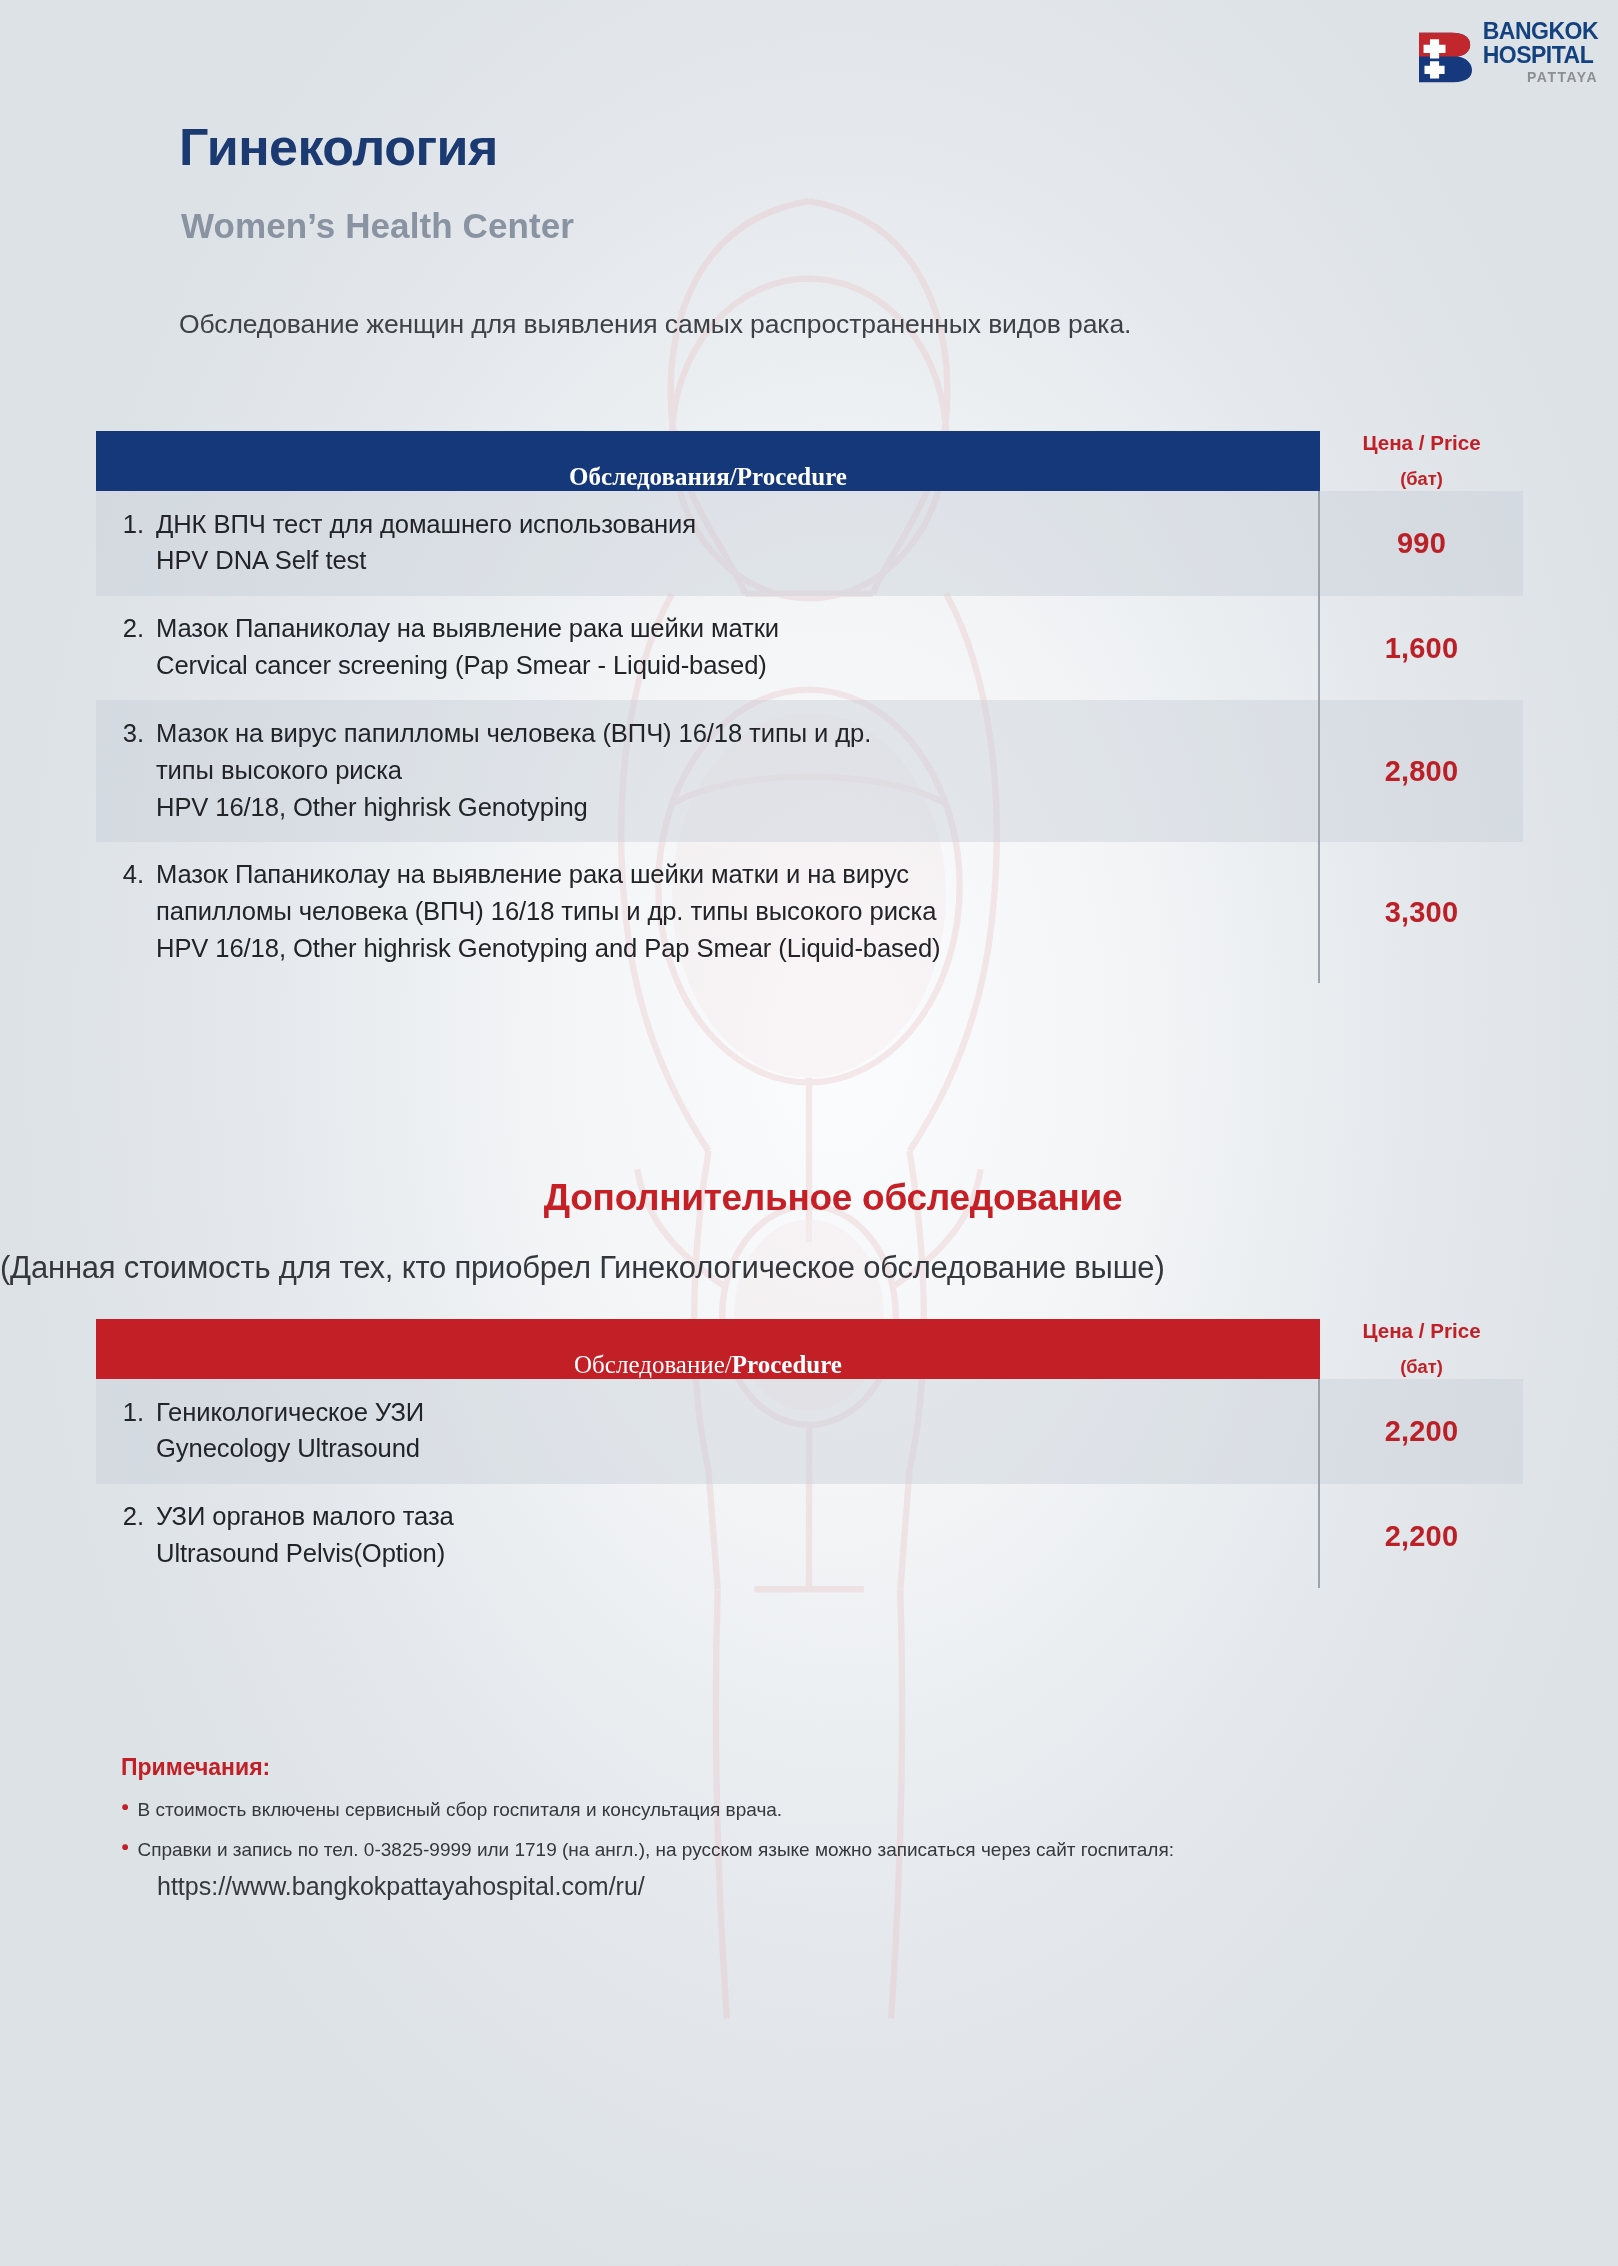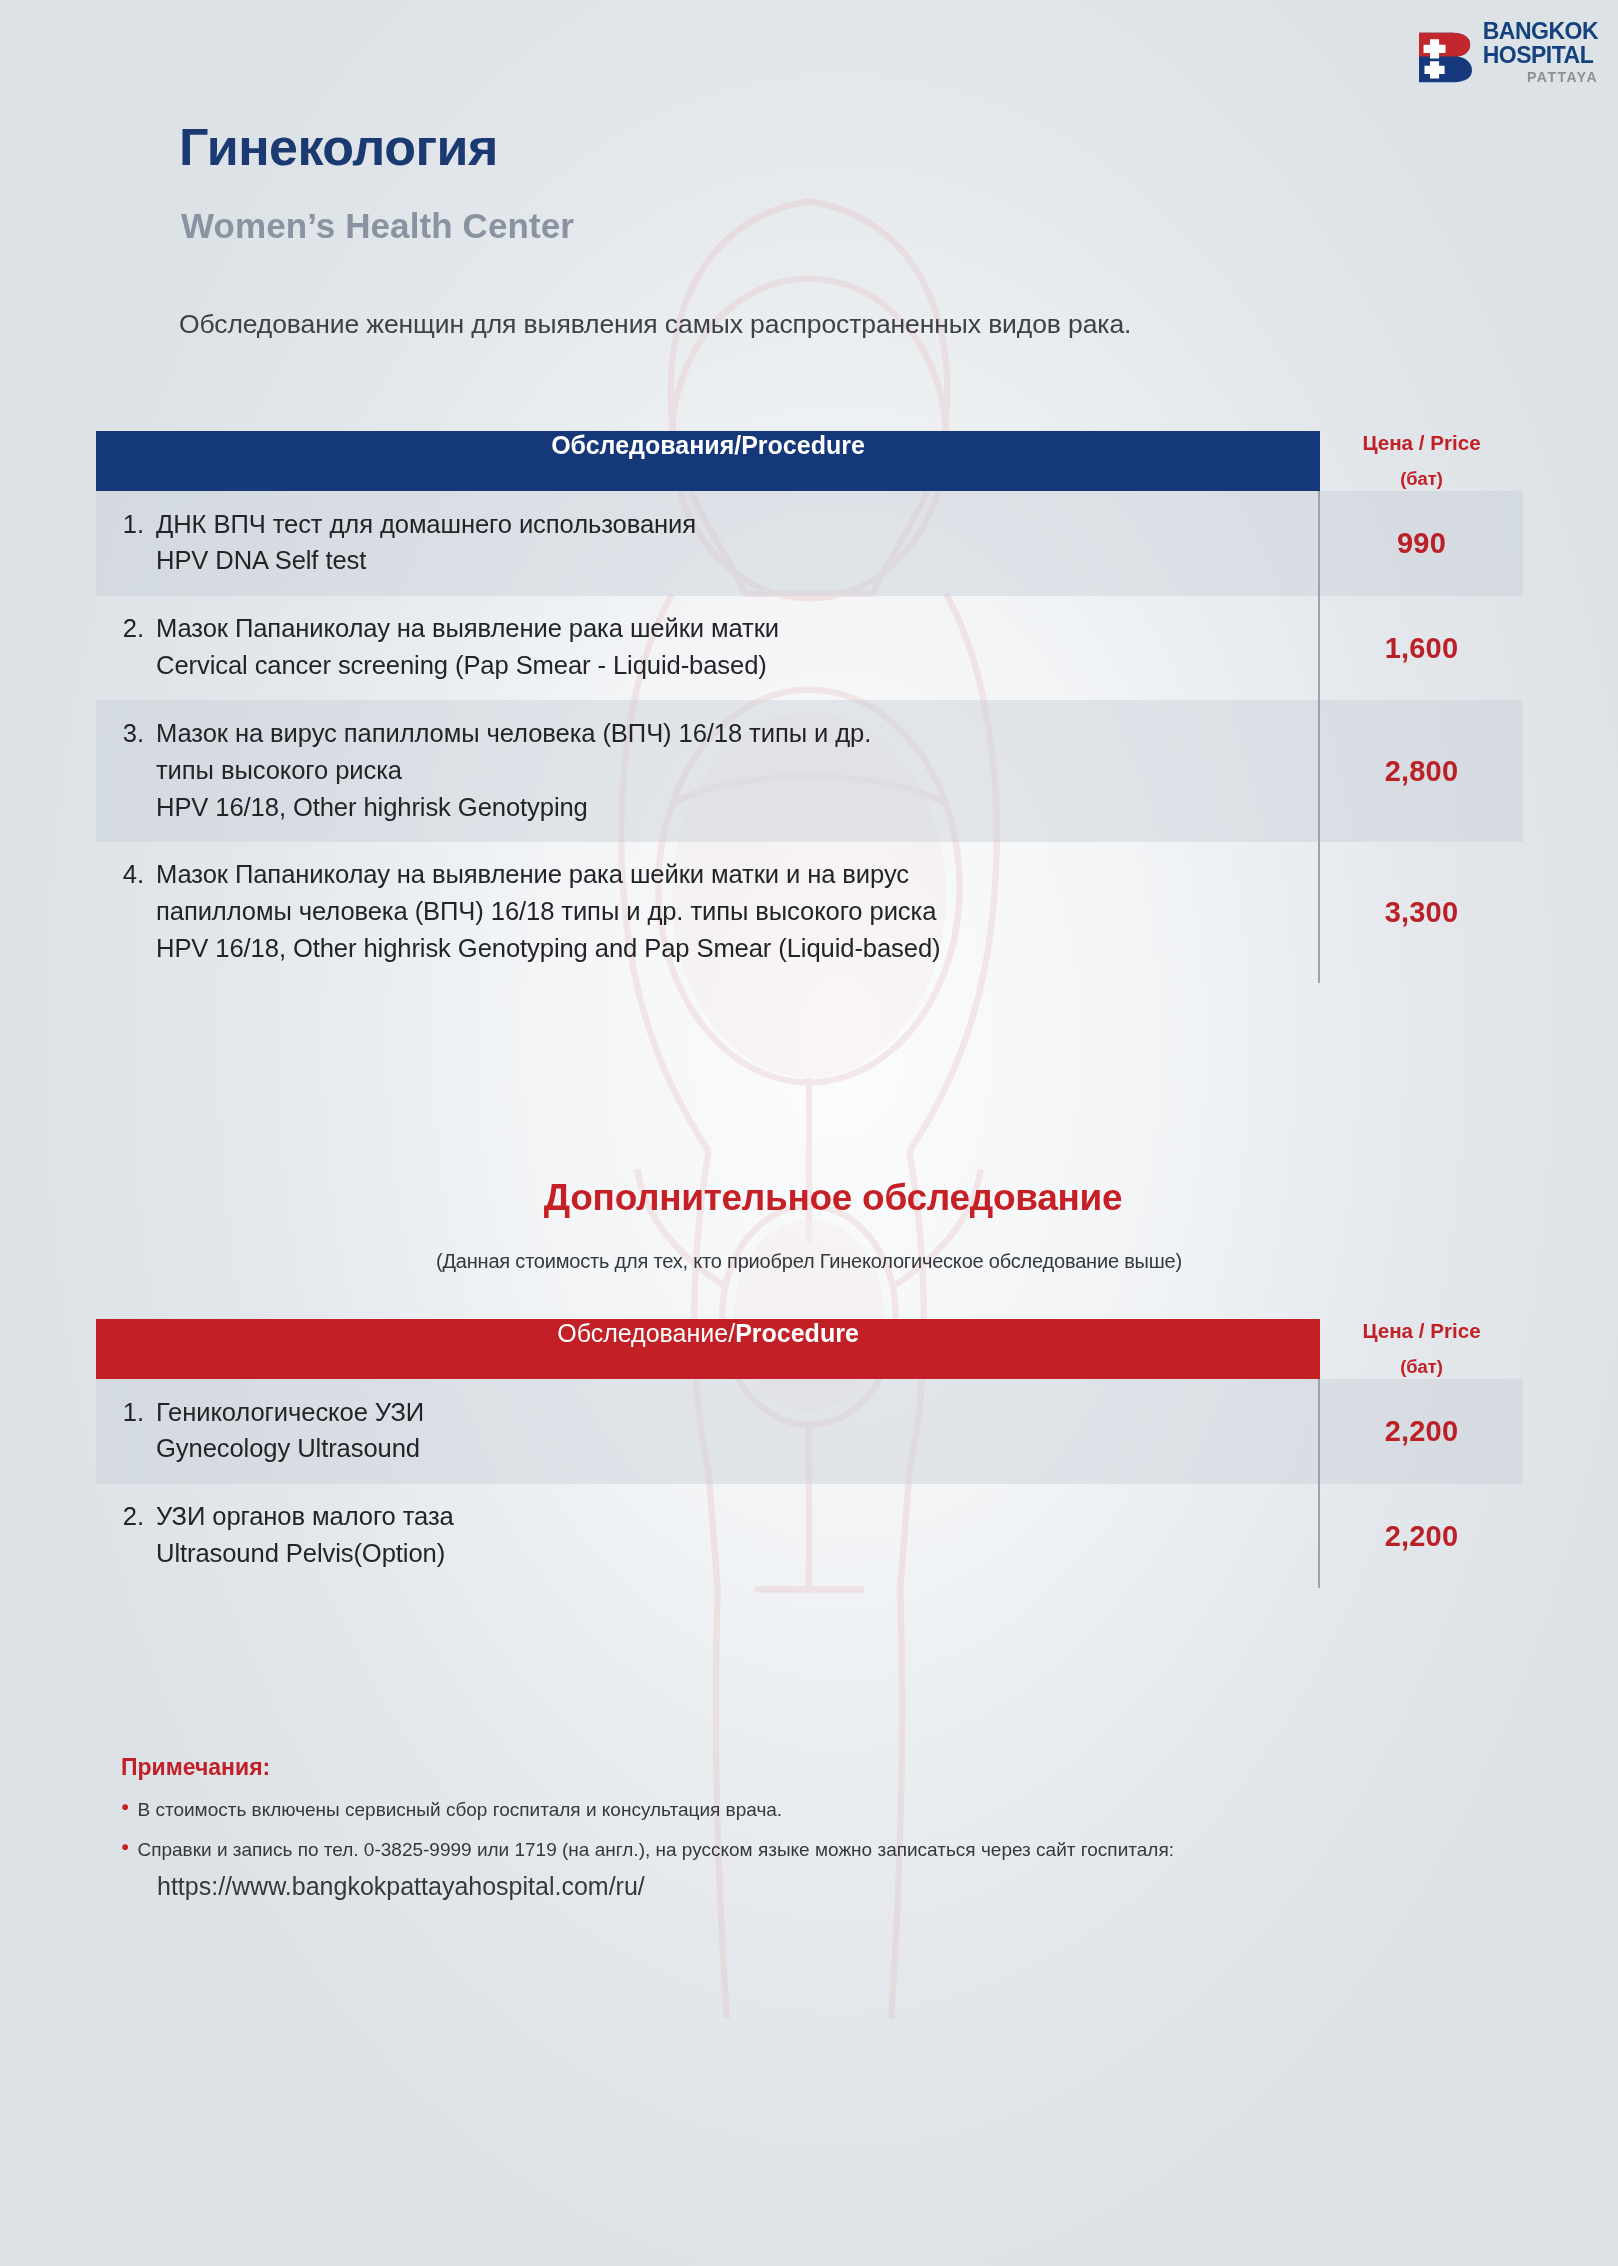--- a/index.html
+++ b/index.html
@@ -105,25 +105,26 @@
   .table { position:absolute; left:96px; width:1427px; }
 
   .thead {
     display:flex;
     align-items:stretch;
     height:60px;
   }
   .thead-main {
     width:1224px;
     display:flex;
-    align-items:flex-start;
+    align-items:flex-end;
     justify-content:center;
     color:#ffffff;
     font-size:25px;
     font-weight:bold;
+    font-family:Liberation Serif, serif;
   }
   .thead-main.blue { background:#15387a; }
   .thead-main.red  { background:#c22026; }
   .thead-main .light { font-weight:normal; }
   .thead-price {
     flex:1;
     display:flex;
     flex-direction:column;
     align-items:center;
     justify-content:space-between;
@@ -190,22 +191,22 @@
     left:0; right:0;
     text-align:center;
     font-size:37px;
     font-weight:bold;
     color:#c62026;
     letter-spacing:-0.3px;
   }
   .mid-note {
     position:absolute;
     left:0; right:0;
-    text-align:center;
-    font-size:20px;
+    text-align:left;
+    font-size:31px;
     color:#34373c;
     letter-spacing:-0.2px;
   }
 
   
   .notes { position:absolute; left:121px; width:1407px; }
   .notes-title {
     font-size:23px;
     font-weight:bold;
     color:#c22026;

